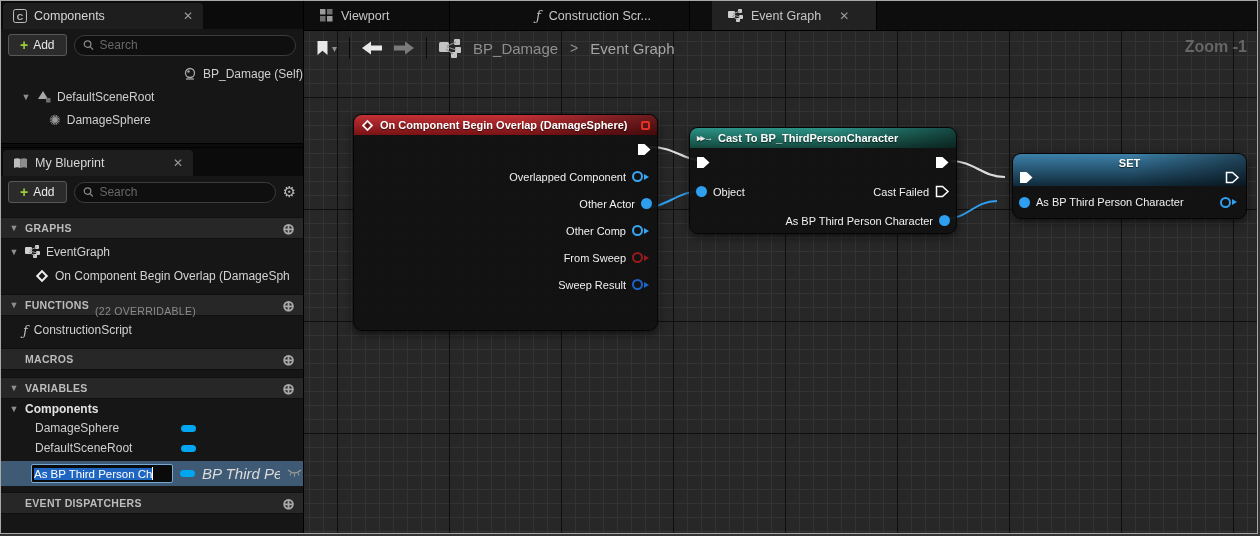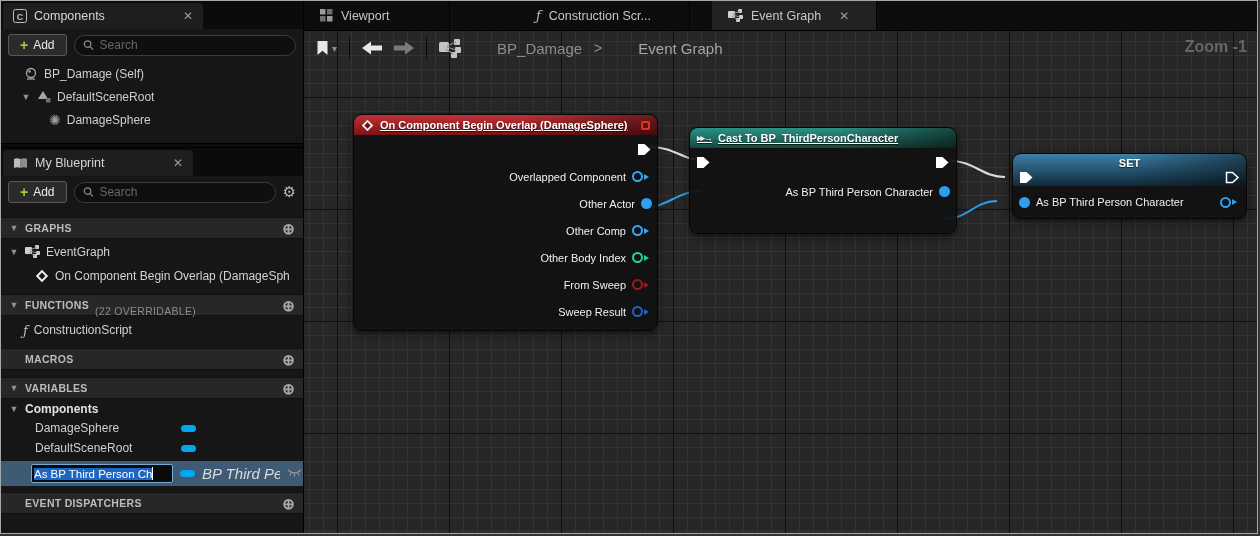--- a/index.html
+++ b/index.html
@@ -56,30 +56,30 @@
     background-image:
       linear-gradient(to right, rgba(8,8,8,.85) 1.5px, transparent 1.5px),
       linear-gradient(to bottom, rgba(8,8,8,.85) 1.5px, transparent 1.5px),
       linear-gradient(to right, #333333 1px, transparent 1px),
       linear-gradient(to bottom, #333333 1px, transparent 1px);
     background-size:112px 112px,112px 112px,14px 14px,14px 14px;
     background-position:33px 66px,33px 66px,5px 10px,5px 10px; }
   .gtoolbar{ position:absolute; top:0; left:0; height:34px; display:flex; align-items:center;
              padding:0 12px; gap:12px; }
   .vsep{ width:1px; height:22px; background:#0a0a0a; }
-  .crumb{ font-size:15px; color:#8f8f8f;margin-left:24px; }
+  .crumb{ font-size:15px; color:#8f8f8f; }
   .crumb.cur{ color:#a6a6a6; }
   .crumbsep{ color:#8f8f8f; font-size:14px; }
   .chev{ color:#8f8f8f; font-size:10px; }
   .zoomlabel{ position:absolute; top:7px; right:10px; color:#666; font-weight:bold; font-size:16px; }
 
   .node{ position:absolute; background:rgba(17,17,17,.93); border:1px solid #050505; border-radius:9px;
          box-shadow:0 3px 9px rgba(0,0,0,.55); }
   .nhead{ height:20px; border-radius:8px 8px 0 0; display:flex; align-items:center; gap:6px; padding:0 7px;
-          color:#fff; font-size:11px; font-weight:bold; text-shadow:0 1px 1px rgba(0,0,0,.6);text-decoration:underline; }
+          color:#fff; font-size:11px; font-weight:bold; text-shadow:0 1px 1px rgba(0,0,0,.6); }
   .head-event{ background:linear-gradient(90deg, rgba(0,0,0,0) 55%, rgba(0,0,0,.45)),
                linear-gradient(180deg,#c23136,#7a1215); }
   .head-cast{ background:linear-gradient(90deg, rgba(0,0,0,0) 55%, rgba(0,0,0,.5)),
               linear-gradient(180deg,#2b9286,#14483f); }
   .head-set{ border-radius:8px 8px 0 0;
              background:linear-gradient(90deg, rgba(0,0,0,0) 50%, rgba(0,0,0,.45)),
              linear-gradient(180deg,#3c80a8,#102a3a); }
   .redsq{ margin-left:auto; width:9px; height:9px; border:2px solid #e23224; border-radius:2px; }
 
   .erow{ height:27px; display:flex; align-items:center; justify-content:flex-end; gap:6px;
@@ -127,21 +127,21 @@
         <span>Add</span>
       </div>
       <div class="search">
         <svg class="inline" width="12" height="12" viewBox="0 0 12 12">
             <circle cx="5" cy="5" r="3.6" fill="none" stroke="#8a8a8a" stroke-width="1.4"></circle>
             <line x1="8" y1="8" x2="11" y2="11" stroke="#8a8a8a" stroke-width="1.4"></line>
           </svg>
         <input type="text" placeholder="Search" style="">
       </div>
     </div>
-    <div class="trow" style="padding-left:23px;">
+    <div class="trow" style="padding-left:23px;justify-content:flex-end;">
       <svg class="inline" width="14" height="14" viewBox="0 0 14 14">
           <circle cx="7" cy="6" r="4.5" fill="none" stroke="#a8a8a8" stroke-width="1.3"></circle>
           <circle cx="5.5" cy="4.5" r="1.2" fill="#a8a8a8"></circle>
           <path d="M3 12 h8" stroke="#a8a8a8" stroke-width="1.3"></path>
         </svg>
       <span>BP_Damage (Self)</span>
     </div>
     <div class="trow" style="padding-left:20px;">
       <span class="exp">▼</span>
       <svg class="inline" width="14" height="13" viewBox="0 0 14 13">
@@ -360,27 +360,20 @@
           </span>
       </div>
       <div class="erow">
         <span>Other Comp</span>
         <span class="pin c-blue">
             <span class="dot"></span>
             <span class="tri"></span>
           </span>
       </div>
       <div class="erow">
-        <span>Other Body Index</span>
-        <span class="pin c-green">
-            <span class="dot"></span>
-            <span class="tri"></span>
-          </span>
-      </div>
-      <div class="erow">
         <span>From Sweep</span>
         <span class="pin c-red">
             <span class="dot"></span>
             <span class="tri"></span>
           </span>
       </div>
       <div class="erow">
         <span>Sweep Result</span>
         <span class="pin c-struct">
             <span class="dot"></span>
@@ -394,20 +387,32 @@
         <span style="font-size:9px;letter-spacing:-1px;color:#eaeaea;">▸▸→</span>
         <span>Cast To BP_ThirdPersonCharacter</span>
       </div>
       <div class="crow">
         <svg class="inline" width="15" height="13" viewBox="0 0 15 13">
             <path d="M1 1 H7.5 L13.5 6.5 L7.5 12 H1 Z" fill="#fff"></path>
           </svg>
         <span class="grow-r">
           <svg class="inline" width="15" height="13" viewBox="0 0 15 13">
               <path d="M1 1 H7.5 L13.5 6.5 L7.5 12 H1 Z" fill="#fff"></path>
+            </svg>
+        </span>
+      </div>
+      <div class="crow">
+        <span class="pin c-actor">
+            <span class="dot filled"></span>
+          </span>
+        <span>Object</span>
+        <span class="grow-r">
+          <span>Cast Failed</span>
+          <svg class="inline" width="15" height="13" viewBox="0 0 15 13">
+              <path d="M1.5 1.5 H7.5 L13 6.5 L7.5 11.5 H1.5 Z" fill="none" stroke="#fff" stroke-width="1.5"></path>
             </svg>
         </span>
       </div>
       <div class="crow">
         <span class="grow-r">
           <span>As BP Third Person Character</span>
           <span class="pin c-actor">
               <span class="dot filled"></span>
             </span>
         </span>

